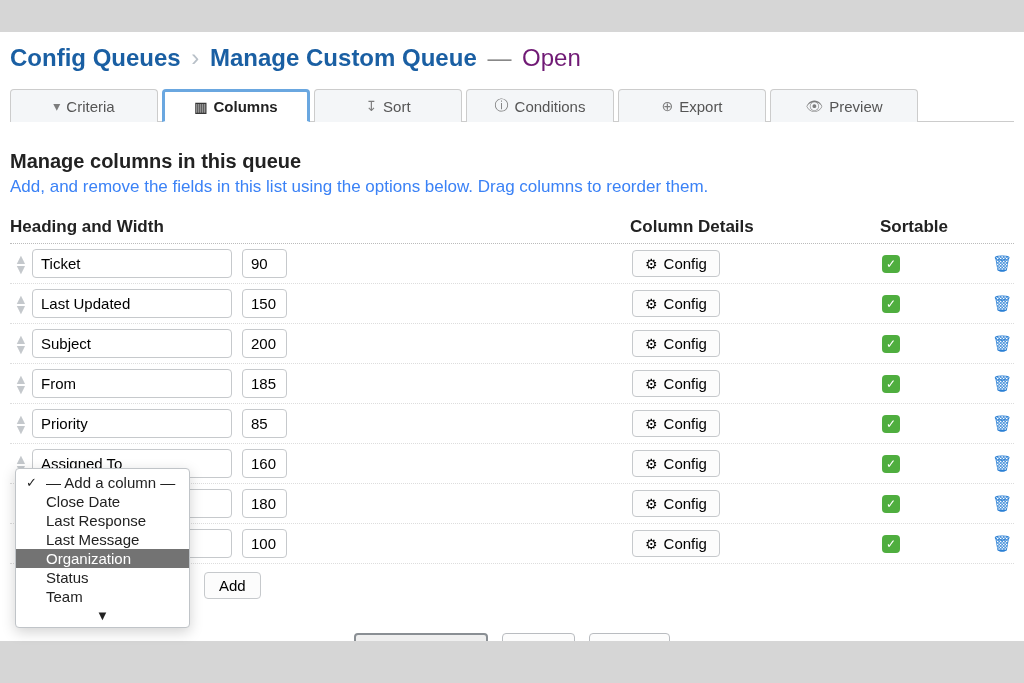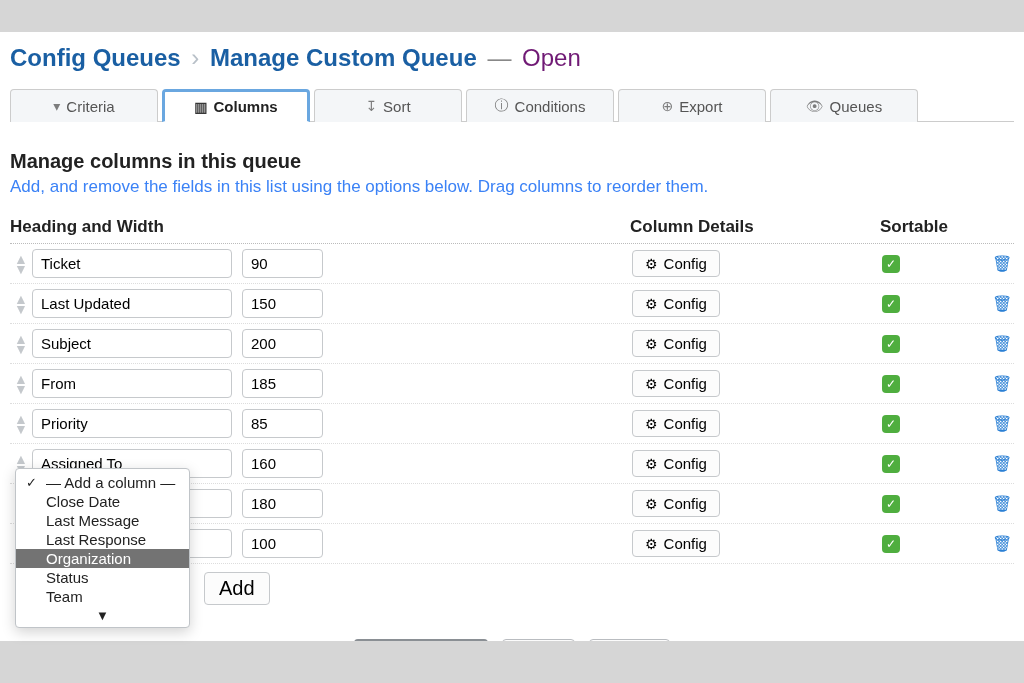--- a/index.html
+++ b/index.html
@@ -104,21 +104,21 @@
     padding: 5px 8px;
     font-size: 15px;
     background: #fff;
     width: 200px;
   }
   .num-input {
     border: 1px solid #c6c9cc;
     border-radius: 4px;
     padding: 5px 8px;
     font-size: 15px;
-    width: 81px;
+    width: 45px;
     background: #fff;
   }
   .config-btn {
     display: inline-flex;
     align-items: center;
     gap: 6px;
     border: 1px solid #c6c9cc;
     border-radius: 4px;
     background: #fcfcfc;
     padding: 4px 12px;
@@ -140,21 +140,21 @@
   .trash {
     color: #2a7fd4;
     cursor: pointer;
     font-size: 16px;
   }
   .add-btn {
     border: 1px solid #c6c9cc;
     border-radius: 4px;
     background: #fcfcfc;
     padding: 4px 14px;
-    font-size: 20px;
+    font-size: 15px;
     cursor: pointer;
     margin-left: 4px;
   }
   .add-row { padding: 8px 0; margin-left: 190px; }
 
   .footer-btns {
     display: flex;
     gap: 14px;
     justify-content: center;
     margin-top: 26px;
@@ -244,21 +244,21 @@
     <div class="tab">
       <span class="icon i">ⓘ</span>
       <span>Conditions</span>
     </div>
     <div class="tab">
       <span class="icon i">⊕</span>
       <span>Export</span>
     </div>
     <div class="tab">
       <span class="icon i">👁</span>
-      <span>Queues</span>
+      <span>Preview</span>
     </div>
   </div>
 
   <div class="section-h">Manage columns in this queue</div>
   <div class="section-p">Add, and remove the fields in this list using the options below. Drag columns to reorder them.</div>
 
   <div class="cols-header">
     <div>Heading and Width</div>
     <div>Column Details</div>
     <div>Sortable</div>
@@ -400,22 +400,22 @@
 
 </div>
 
 <div class="dropdown">
   <div class="dd-item placeholder">
     <span class="chk i">✓</span>
     <span>— Add a column —</span>
   </div>
   <div id="dd-items">
       <div class="dd-item">Close Date</div>
+      <div class="dd-item">Last Response</div>
       <div class="dd-item">Last Message</div>
-      <div class="dd-item">Last Response</div>
       <div class="dd-item hover">Organization</div>
       <div class="dd-item">Status</div>
       <div class="dd-item">Team</div>
     </div>
   <div class="dd-caret i">▼</div>
 </div>
 
 <div class="bottombar"></div>
 
 </body></html>

